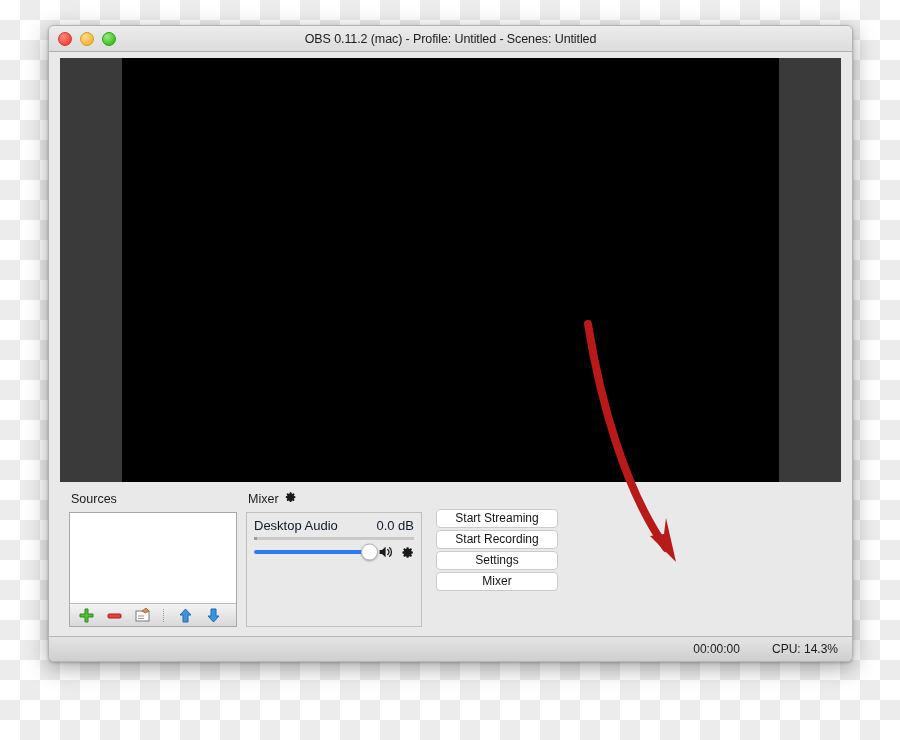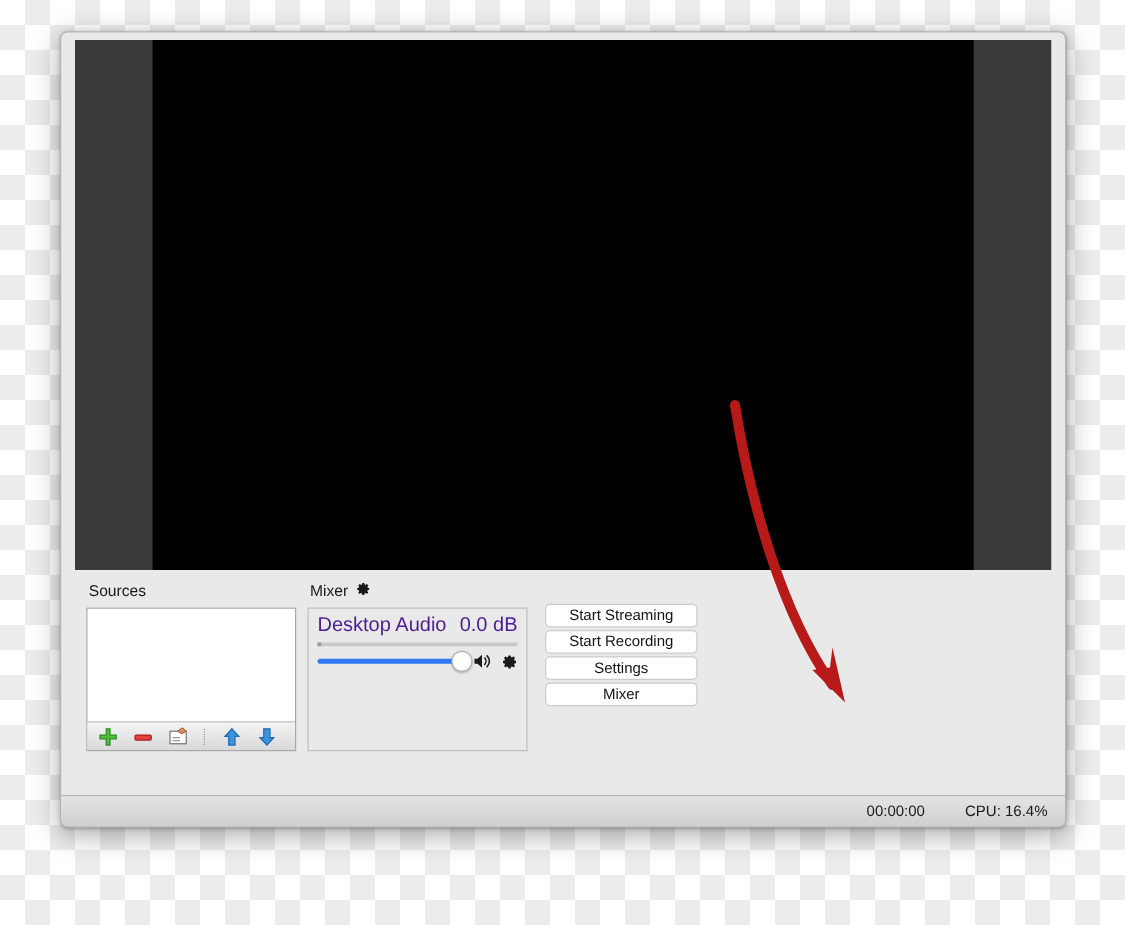--- a/index.html
+++ b/index.html
@@ -151,22 +151,22 @@
     height: 115px;
     background: #e9e9e9;
     border: 1px solid #c0c0c0;
     box-sizing: border-box;
     padding: 5px 7px 0 7px;
   }
   .mixer-row-top {
     display: flex;
     justify-content: space-between;
     align-items: baseline;
-    font-size: 16px;
-    color: #4c1d95;
+    font-size: 13px;
+    color: #0f172a;
   }
   .meter {
     height: 3px;
     background: #c9c9c9;
     margin: 4px 0 5px 0;
     position: relative;
   }
   .meter::before {
     content: "";
     position: absolute;
@@ -241,20 +241,28 @@
     pointer-events: none;
   }
 </style>
 </head>
 <body>
 
 <div id="checker"></div>
 
 <div id="window">
 
+  <div id="titlebar">
+    <div class="traffic">
+      <span class="light close"></span>
+      <span class="light min"></span>
+      <span class="light zoom"></span>
+    </div>
+    <div id="window-title">OBS 0.11.2 (mac) - Profile: Untitled - Scenes: Untitled</div>
+  </div>
 
   <div id="preview-wrap">
     <div id="preview-canvas"></div>
   </div>
 
   <div id="dock">
 
 
     <div id="sources-col">
       <div class="panel-title">Sources</div>
@@ -333,21 +341,21 @@
       <div class="obs-button">Start Streaming</div>
       <div class="obs-button">Start Recording</div>
       <div class="obs-button">Settings</div>
       <div class="obs-button">Mixer</div>
     </div>
 
   </div>
 
   <div id="statusbar">
     <span>00:00:00</span>
-    <span>CPU: 16.4%</span>
+    <span>CPU: 14.3%</span>
   </div>
 
 </div>
 
 <svg id="annotation" viewBox="0 0 900 740">
   <path d="M588 324 C 600 400, 625 490, 666 548" stroke="#b81a1a" stroke-width="8" fill="none" stroke-linecap="round"></path>
   <path d="M676 562 L 650 536 L 664 534 L 666 518 Z" fill="#b81a1a"></path>
 </svg>
 
 </body></html>

